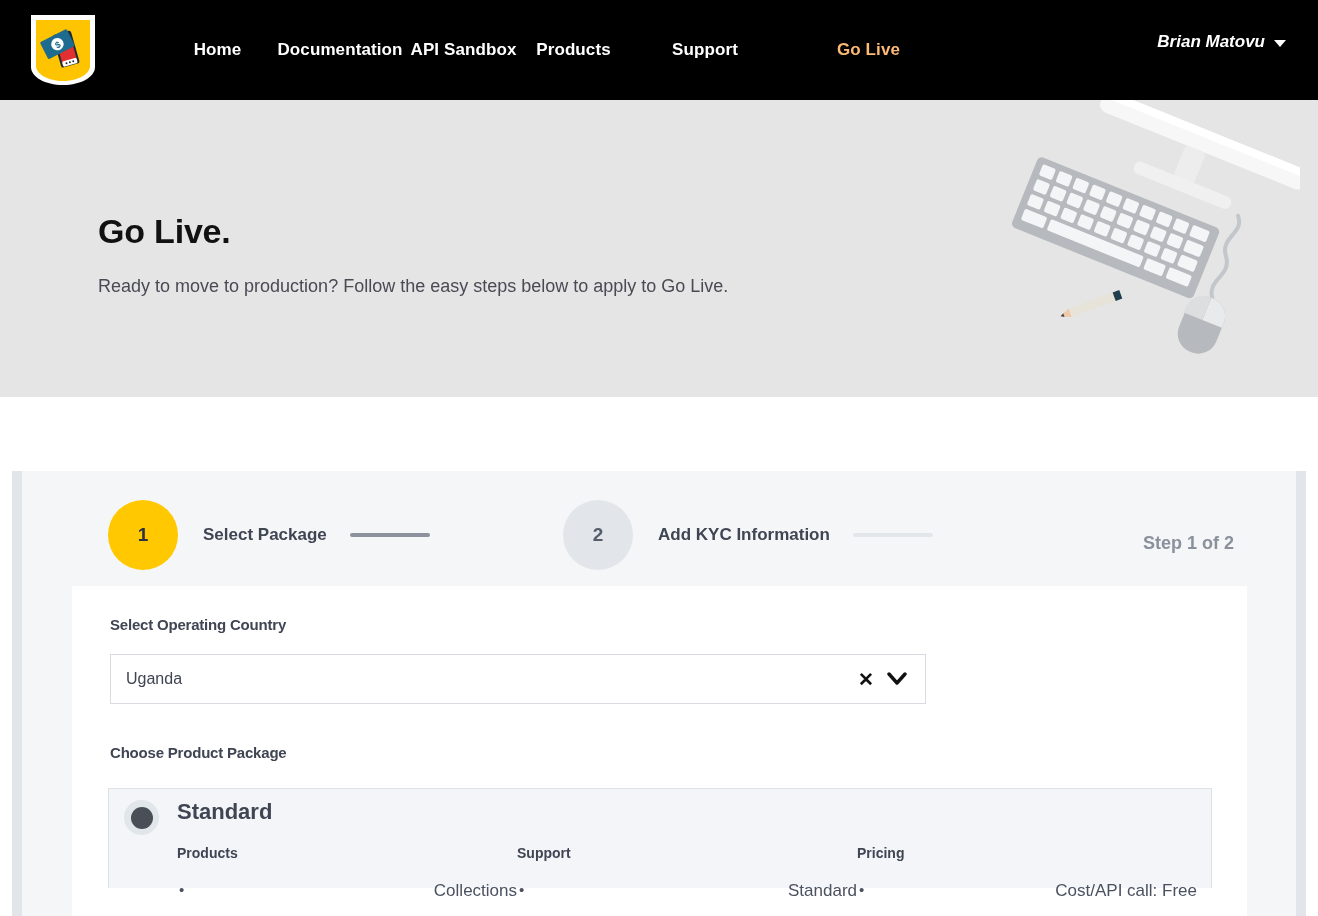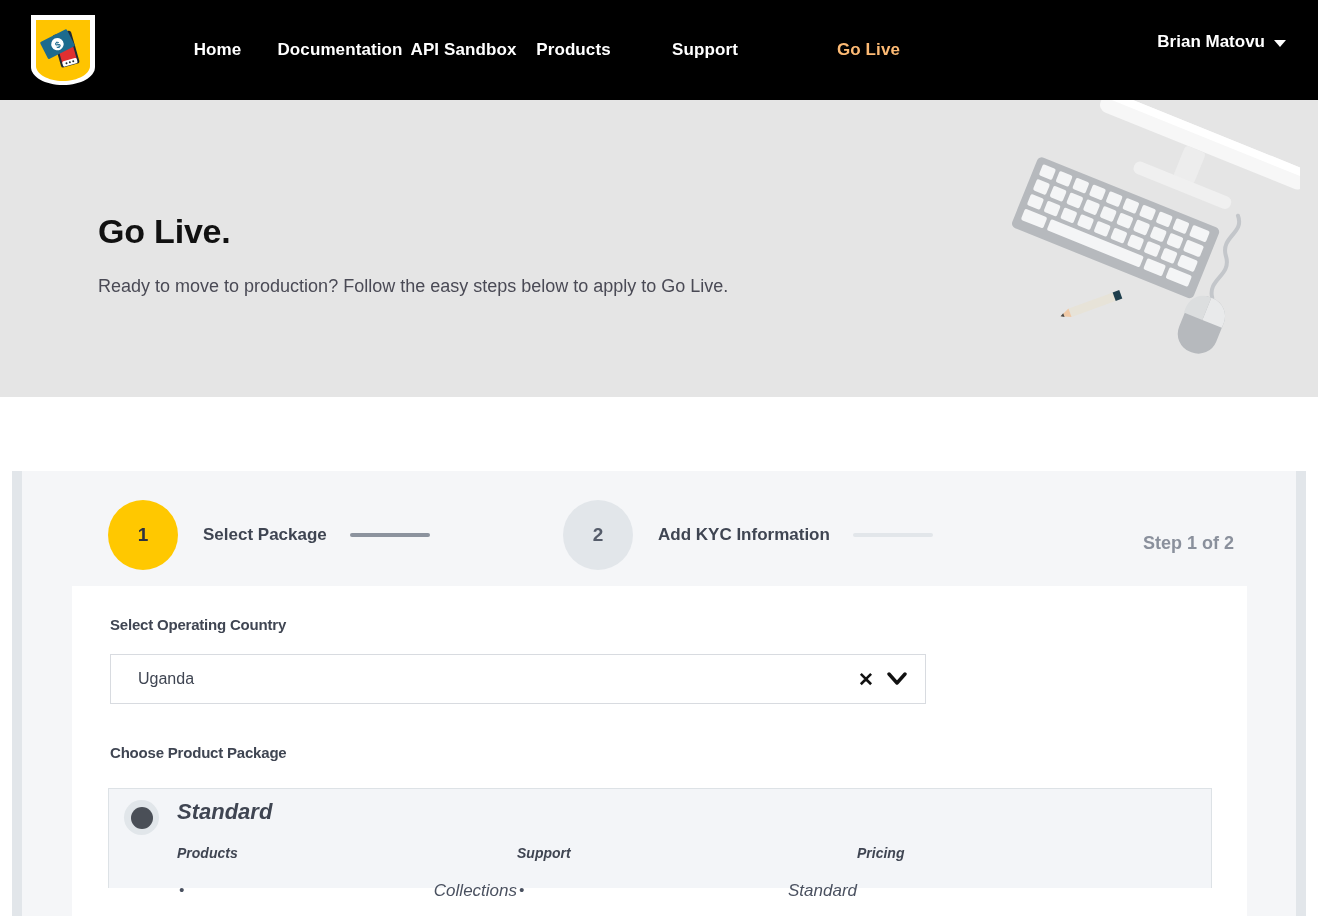--- a/index.html
+++ b/index.html
@@ -32,21 +32,21 @@
   }
   .nav-link.active { color: #fdba74; }
   .nl-home { width: 115px; }
   .nl-doc { width: 130px; }
   .nl-api { width: 117px; }
   .nl-prod { width: 103px; }
   .nl-supp { width: 160px; }
   .nl-golive { width: 167px; }
   .nav-user {
     position: absolute; right: 32px; top: 0; height: 84px;
-    display: flex; align-items: center; gap: 9px; cursor: pointer;
+    display: flex; align-items: center; gap: 9px; cursor: pointer; font-style: italic;
   }
   .nav-user-name { color: #ffffff; font-size: 17px; font-weight: bold; }
   .caret {
     width: 0; height: 0;
     border-left: 6px solid transparent;
     border-right: 6px solid transparent;
     border-top: 7px solid #ffffff;
     margin-top: 3px;
   }
 
@@ -122,36 +122,35 @@
     letter-spacing: -.2px;
   }
   .h-country { position: absolute; left: 38px; top: 30px; }
   .select-box {
     position: absolute; left: 38px; top: 68px;
     width: 816px; height: 50px;
     border: 1px solid #d8dbe0; background: #ffffff;
     display: flex; align-items: center;
   }
   .select-value {
-    margin-left: 27px; font-size: 16px; color: #3f4552; flex: 1;
+    margin-left: 15px; font-size: 16px; color: #3f4552; flex: 1;
   }
   .sel-clear {
     font-size: 19px; font-weight: bold; color: #111; cursor: pointer;
     margin-right: 13px; line-height: 1;
   }
   .sel-chev { margin-right: 18px; cursor: pointer; line-height: 0; }
   .h-package { position: absolute; left: 38px; top: 158px; }
 
   
   .pkg {
     position: absolute; left: 36px; top: 202px;
     width: 1104px; height: 100px;
     background: #f3f5f8; border: 1px solid #dde2e6;
     border-bottom: none;
-    font-style: italic;
   }
   .pkg-radio {
     position: absolute; left: 15px; top: 11px;
     width: 35px; height: 35px; border-radius: 50%;
     background: #e1e6ea;
     display: flex; align-items: center; justify-content: center;
     cursor: pointer;
   }
   .pkg-radio-dot {
     width: 22px; height: 22px; border-radius: 50%; background: #4a4f57;
@@ -338,19 +337,22 @@
             </ul>
           </div>
           <div class="pkg-col">
             <div class="pkg-col-h">Support</div>
             <ul class="pkg-list">
               <li>Standard</li>
             </ul>
           </div>
           <div class="pkg-col">
             <div class="pkg-col-h">Pricing</div>
+            <ul class="pkg-list">
+              <li>Cost/API call: Free</li>
+            </ul>
           </div>
         </div>
       </div>
 
     </div>
   </div>
 </div>
 
 </body></html>

